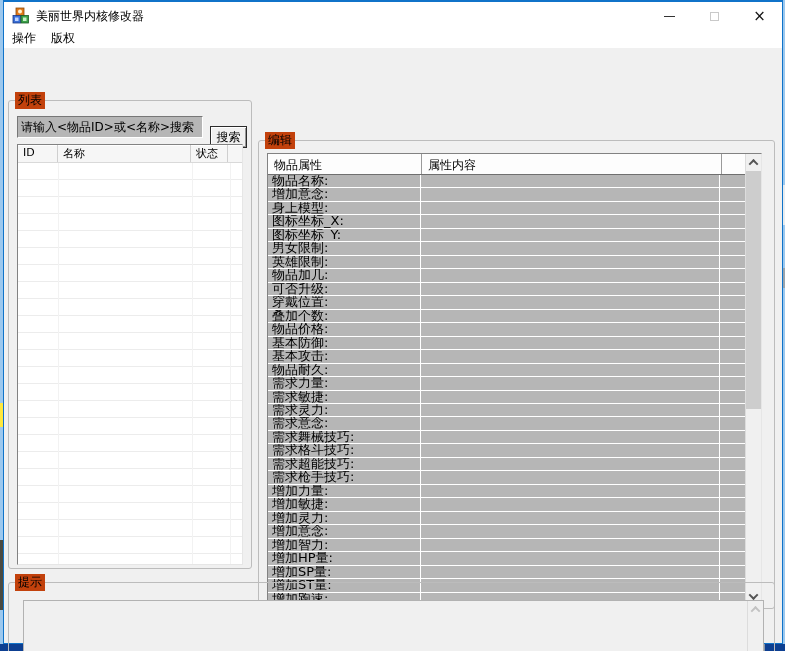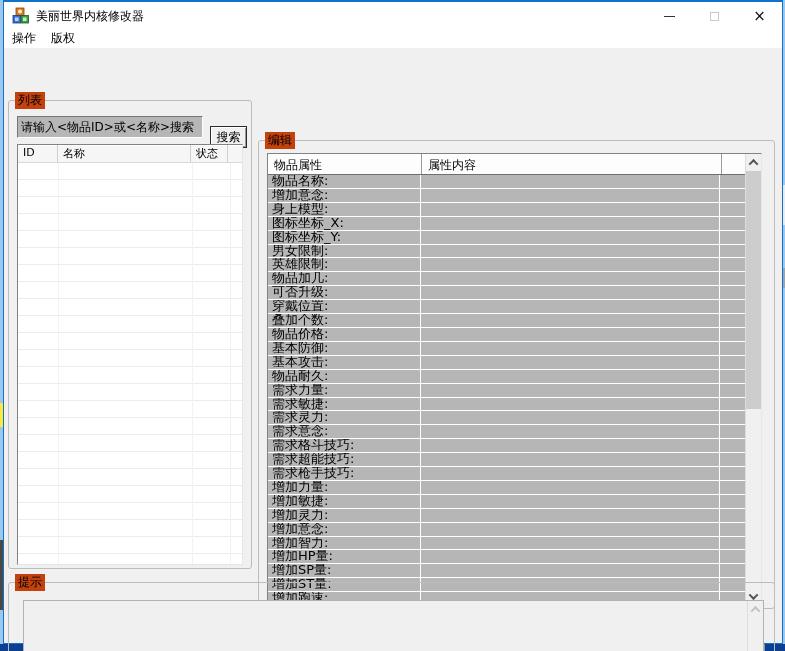--- a/index.html
+++ b/index.html
@@ -258,20 +258,25 @@
               <div class="pc1">需求灵力:</div>
               <div class="pc2"></div>
               <div class="pc3"></div>
             </div>
             <div class="prow">
               <div class="pc1">需求意念:</div>
               <div class="pc2"></div>
               <div class="pc3"></div>
             </div>
             <div class="prow">
+              <div class="pc1">需求舞械技巧:</div>
+              <div class="pc2"></div>
+              <div class="pc3"></div>
+            </div>
+            <div class="prow">
               <div class="pc1">需求格斗技巧:</div>
               <div class="pc2"></div>
               <div class="pc3"></div>
             </div>
             <div class="prow">
               <div class="pc1">需求超能技巧:</div>
               <div class="pc2"></div>
               <div class="pc3"></div>
             </div>
             <div class="prow">

